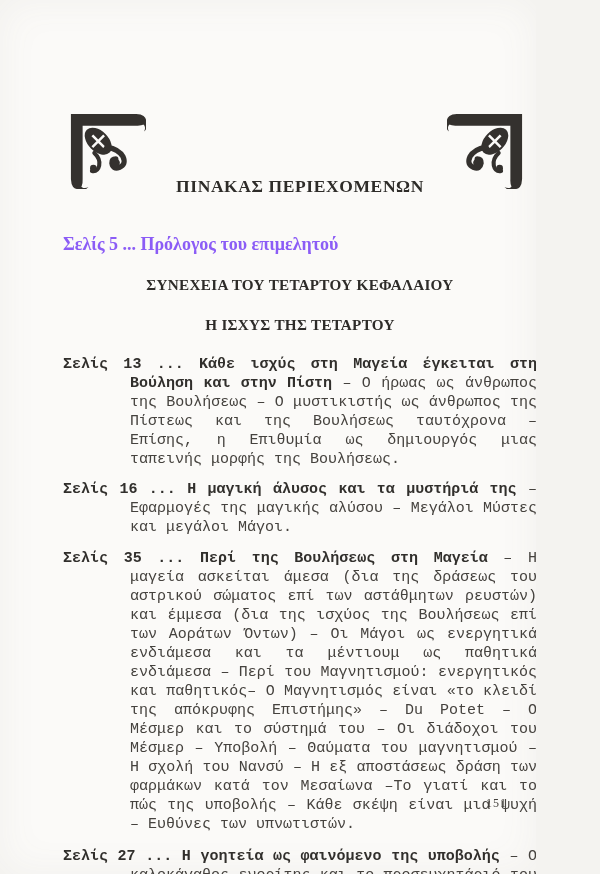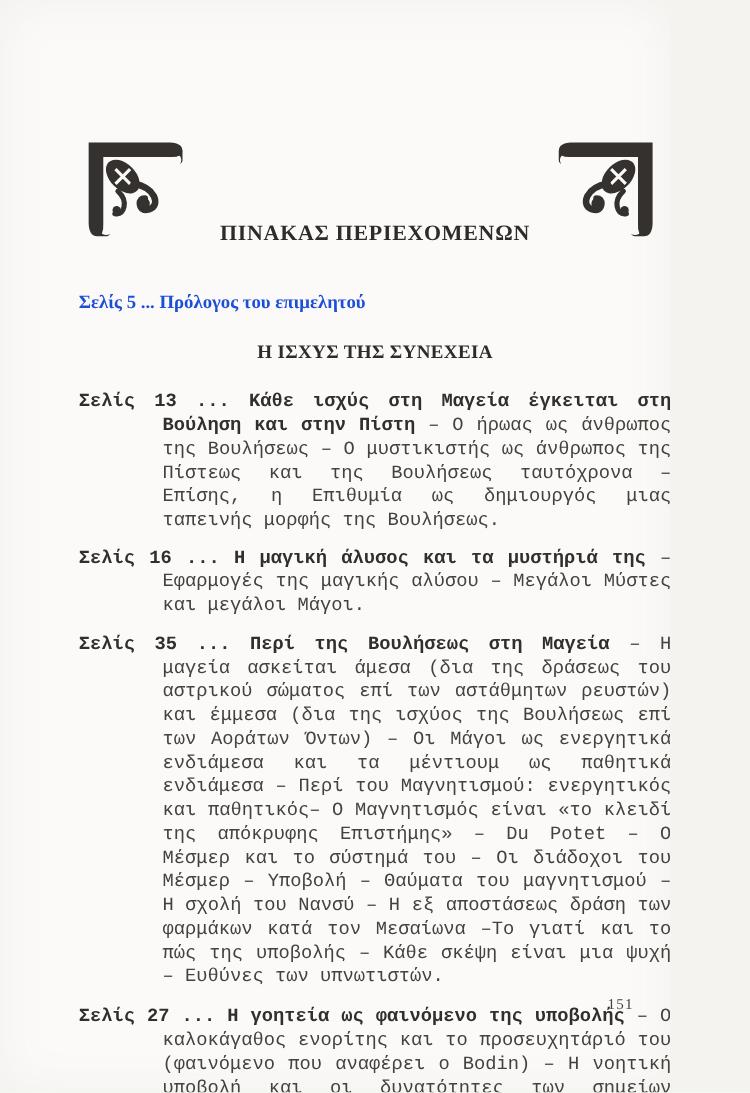--- a/index.html
+++ b/index.html
@@ -32,23 +32,23 @@
   .page-title {
     margin: 0;
     text-align: center;
     font-size: 17.5px;
     font-weight: bold;
     letter-spacing: 0.6px;
     color: #2e2c29;
   }
   .prologue-entry {
     margin: 37px 0 0 0;
-    font-size: 15px;
+    font-size: 18px;
     font-weight: bold;
-    color: #1d4ed8;
+    color: #8b5cf6;
   }
   .section-heading, .chapter-heading {
     margin: 21px 0 0 0;
     text-align: center;
     font-size: 15.2px;
     font-weight: bold;
     letter-spacing: 0.3px;
     color: #2e2c29;
   }
   .chapter-heading { margin-top: 22px; }
@@ -120,22 +120,23 @@
       </g>
     </svg>
   </div>
 
   <div class="content">
 
     <h1 class="page-title">ΠΙΝΑΚΑΣ ΠΕΡΙΕΧΟΜΕΝΩΝ</h1>
 
     <p class="prologue-entry">Σελίς 5 ... Πρόλογος του επιμελητού</p>
 
+    <h2 class="section-heading">ΣΥΝΕΧΕΙΑ ΤΟΥ ΤΕΤΑΡΤΟΥ ΚΕΦΑΛΑΙΟΥ</h2>
 
-    <h3 class="chapter-heading">Η ΙΣΧΥΣ ΤΗΣ ΣΥΝΕΧΕΙΑ</h3>
+    <h3 class="chapter-heading">Η ΙΣΧΥΣ ΤΗΣ ΤΕΤΑΡΤΟΥ</h3>
 
     <p class="toc-entry entry-13">
       <b>Σελίς 13 ... Κάθε ισχύς στη Μαγεία έγκειται στη Βούληση και στην Πίστη</b>
       <span>– Ο ήρωας ως άνθρωπος της Βουλήσεως – Ο μυστικιστής ως άνθρωπος της Πίστεως και της Βουλήσεως ταυτόχρονα – Επίσης, η Επιθυμία ως δημιουργός μιας ταπεινής μορφής της Βουλήσεως.</span>
     </p>
 
     <p class="toc-entry entry-16">
       <b>Σελίς 16 ... Η μαγική άλυσος και τα μυστήριά της</b>
       <span>– Εφαρμογές της μαγικής αλύσου – Μεγάλοι Μύστες και μεγάλοι Μάγοι.</span>
     </p>

